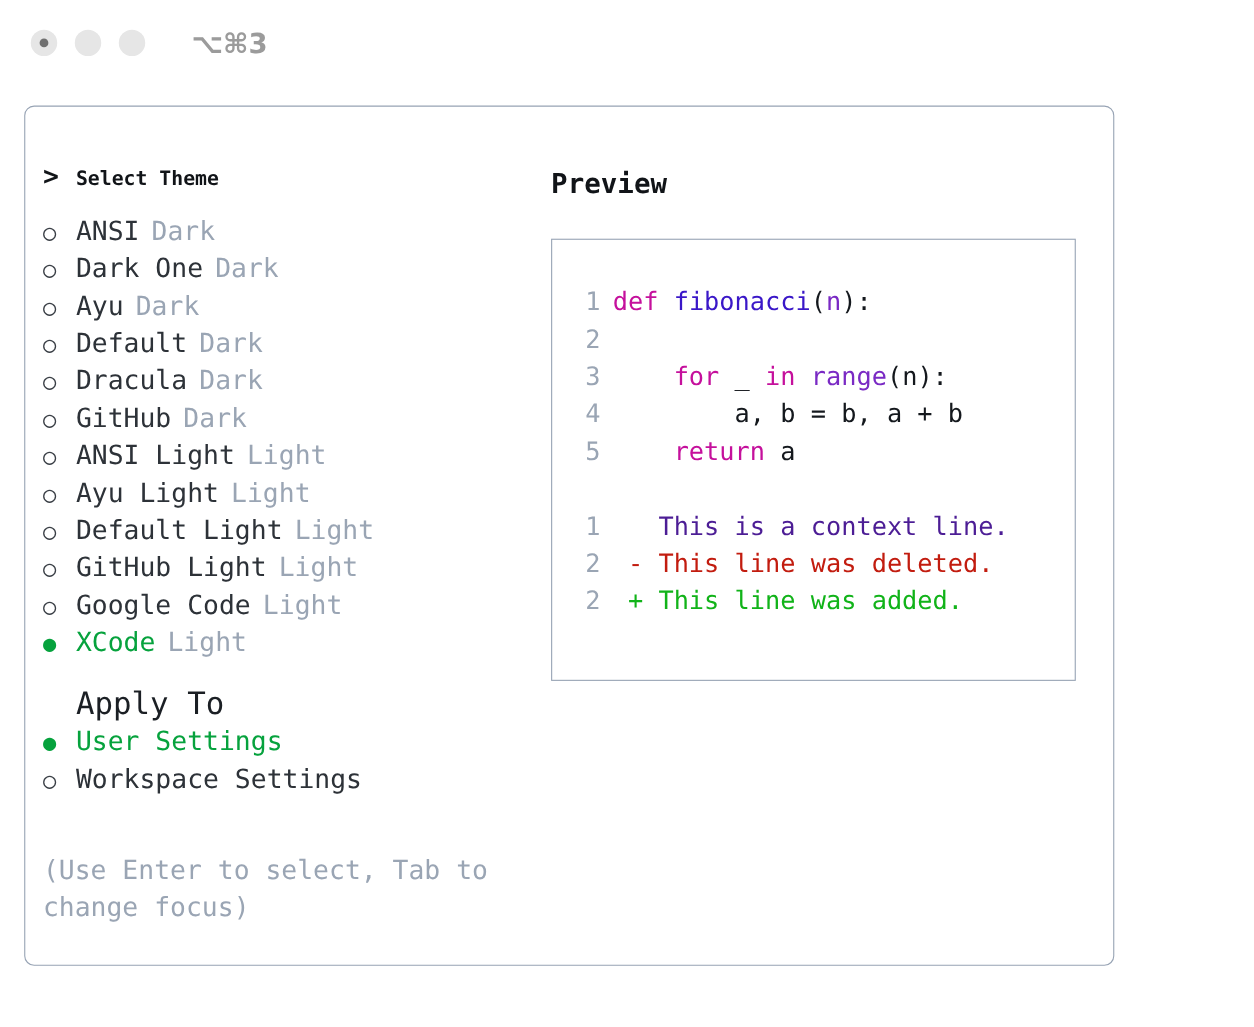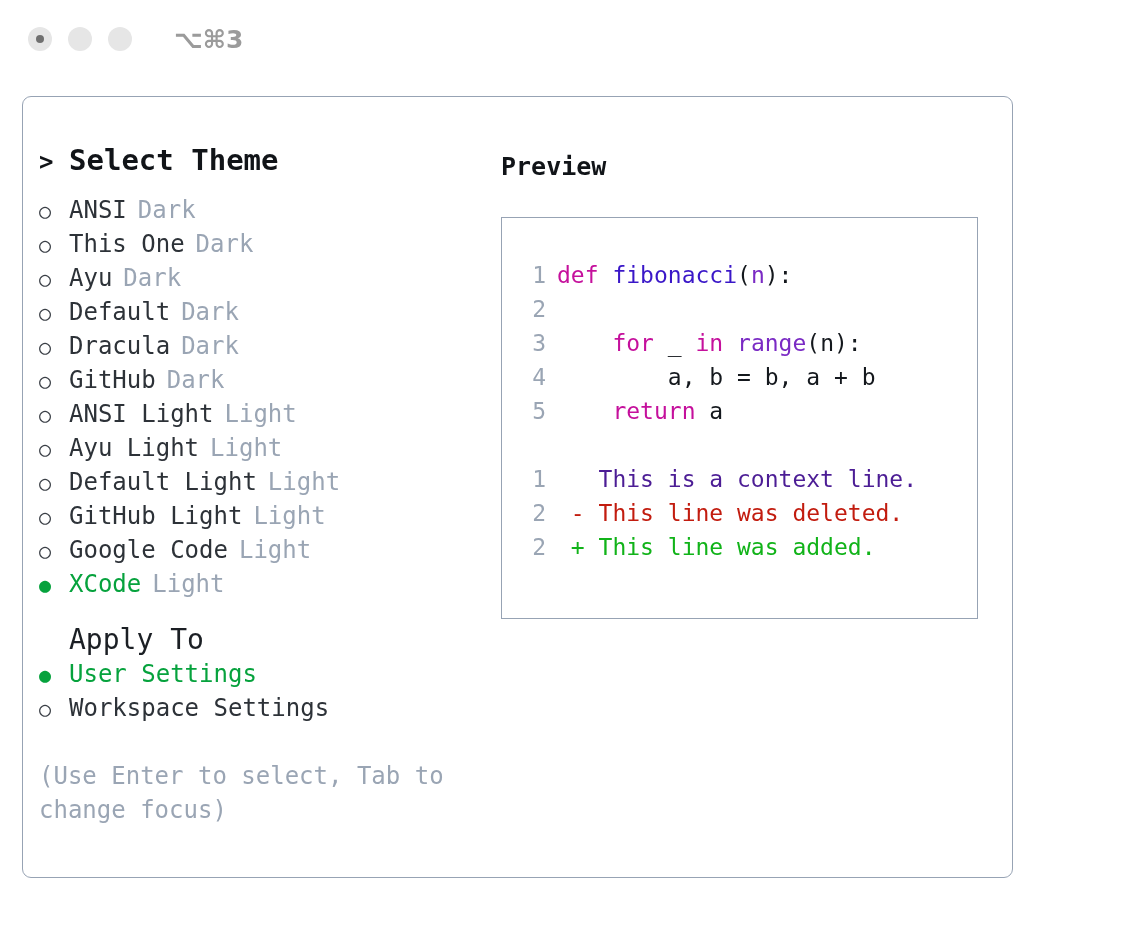--- a/index.html
+++ b/index.html
@@ -112,21 +112,21 @@
   }
   .marker.caret {
     color: #111418;
     font-weight: bold;
   }
   .marker.blank { color: transparent; }
 
   .header-row .label {
     font-weight: bold;
     color: #111418;
-    font-size: 29px;
+    font-size: 18px;
   }
   .label {
     color: #2d3238;
   }
   .label.selected {
     color: #06a23d;
   }
   .badge {
     color: #9aa5b4;
     margin-left: 11px;
@@ -134,21 +134,21 @@
   }
 
   .section-gap { height: 38px; }
 
   .subheader .label {
     color: #1b1f24;
     font-size: 28px;
   }
 
   .hint {
-    margin-top: 34px;
+    margin-top: 49px;
     color: #9aa5b4;
     font-size: 24px;
     line-height: 34px;
     width: 414px;
   }
 
   
   .right-col {
     position: absolute;
     left: 478px;
@@ -219,21 +219,21 @@
 
     <div class="left-col">
 
       <div class="row header-row">
         <span class="marker caret">&gt;</span>
         <span class="label">Select Theme</span>
       </div>
 
       <div id="theme-list">
           <div class="row"><span class="marker bullet-empty">○</span><span class="label">ANSI</span><span class="badge">Dark</span></div>
-          <div class="row"><span class="marker bullet-empty">○</span><span class="label">This One</span><span class="badge">Dark</span></div>
+          <div class="row"><span class="marker bullet-empty">○</span><span class="label">Dark One</span><span class="badge">Dark</span></div>
           <div class="row"><span class="marker bullet-empty">○</span><span class="label">Ayu</span><span class="badge">Dark</span></div>
           <div class="row"><span class="marker bullet-empty">○</span><span class="label">Default</span><span class="badge">Dark</span></div>
           <div class="row"><span class="marker bullet-empty">○</span><span class="label">Dracula</span><span class="badge">Dark</span></div>
           <div class="row"><span class="marker bullet-empty">○</span><span class="label">GitHub</span><span class="badge">Dark</span></div>
           <div class="row"><span class="marker bullet-empty">○</span><span class="label">ANSI Light</span><span class="badge">Light</span></div>
           <div class="row"><span class="marker bullet-empty">○</span><span class="label">Ayu Light</span><span class="badge">Light</span></div>
           <div class="row"><span class="marker bullet-empty">○</span><span class="label">Default Light</span><span class="badge">Light</span></div>
           <div class="row"><span class="marker bullet-empty">○</span><span class="label">GitHub Light</span><span class="badge">Light</span></div>
           <div class="row"><span class="marker bullet-empty">○</span><span class="label">Google Code</span><span class="badge">Light</span></div>
           <div class="row"><span class="marker bullet-filled">●</span><span class="label selected">XCode</span><span class="badge">Light</span></div>

